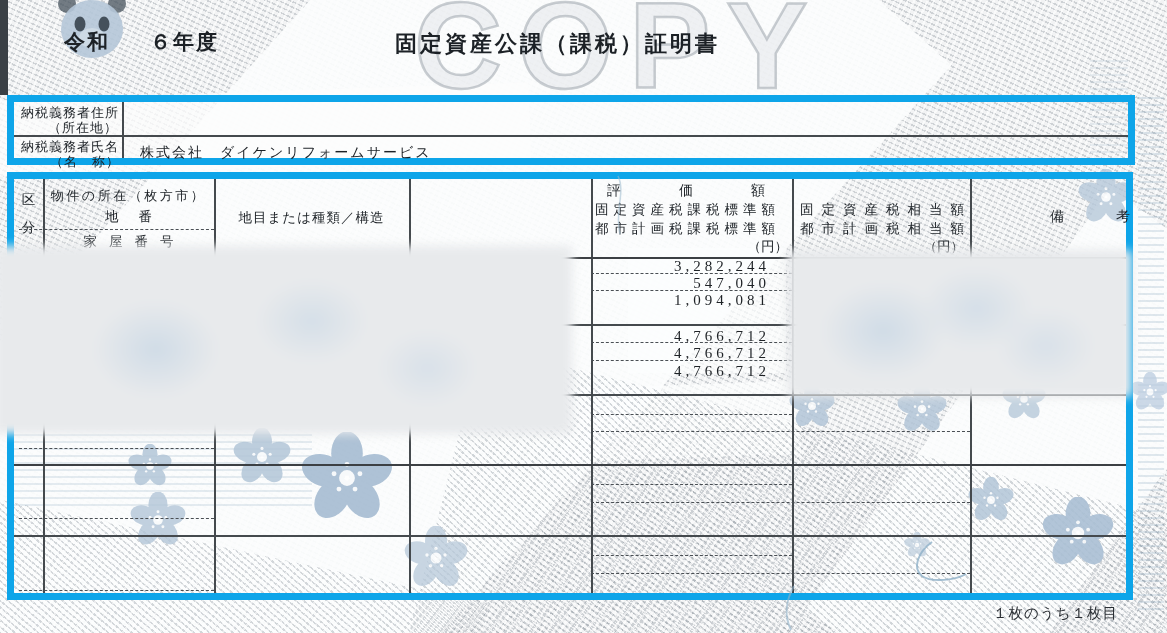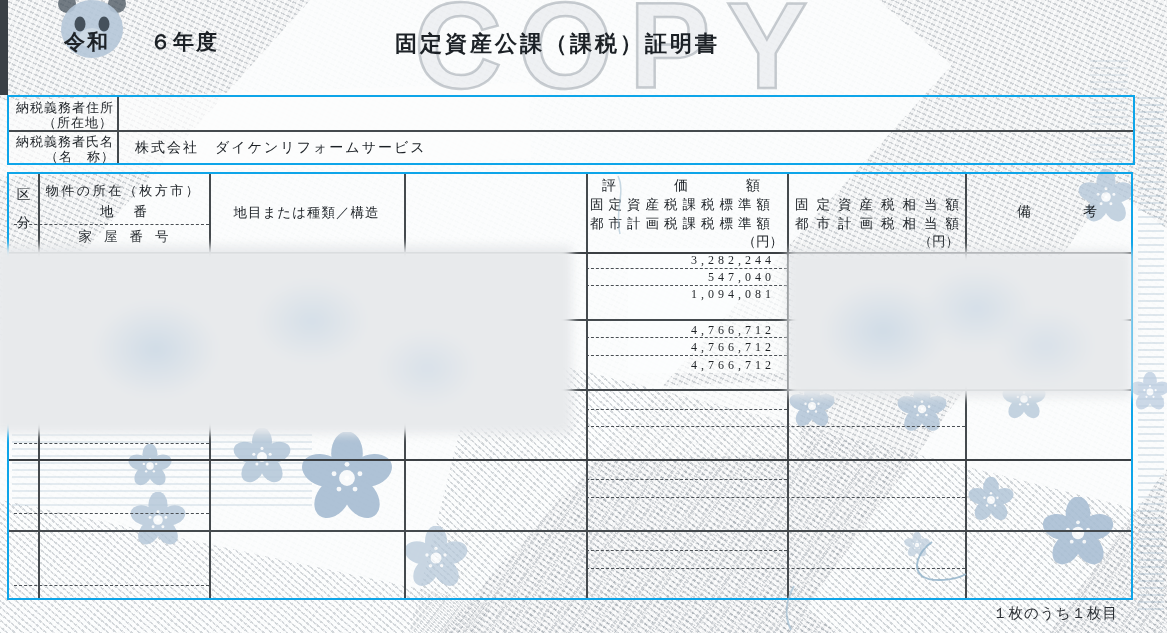--- a/index.html
+++ b/index.html
@@ -14,26 +14,26 @@
   .hx2{background:
       repeating-linear-gradient(115deg, rgba(255,255,255,.55) 0 2px, transparent 2px 5px),
       repeating-linear-gradient(28deg, rgba(115,126,136,.34) 0 1.7px, transparent 1.7px 5px);}
   .wband{background:rgba(252,253,253,.92);}
   
   .bls{background:repeating-linear-gradient(0deg, rgba(100,140,170,.38) 0 1.8px, transparent 1.8px 7px);}
   .copy-mark{font-family:"Liberation Sans","DejaVu Sans",sans-serif;font-weight:700;
       font-size:122px;letter-spacing:16px;color:rgba(175,182,190,.16);
       -webkit-text-stroke:2.5px rgba(150,158,166,.5);white-space:nowrap;}
   
-  .box{border:2px solid #0ea5e9;box-sizing:border-box;}
+  .box{border:7px solid #0ea5e9;box-sizing:border-box;}
   .vline{position:absolute;top:0;bottom:0;width:1.5px;background:#454a4e;}
   .hline{position:absolute;left:0;right:0;height:1.5px;background:#454a4e;}
   .dash{position:absolute;border-top:1.6px dashed #4a4f54;height:0;}
   .cell-t{position:absolute;line-height:18px;font-size:13.5px;white-space:nowrap;}
-  .num{position:absolute;right:356px;width:200px;text-align:right;font-size:12px;
+  .num{position:absolute;right:356px;width:200px;text-align:right;font-size:15px;
        letter-spacing:4px;white-space:nowrap;color:#1e2226;}
   .redact{position:absolute;filter:blur(5px);border-radius:4px;
        background:
         radial-gradient(90px 70px at 28% 55%, rgba(205,218,230,.9) 0, rgba(205,218,230,0) 70%),
         radial-gradient(80px 60px at 55% 40%, rgba(208,220,231,.8) 0, rgba(208,220,231,0) 70%),
         radial-gradient(70px 55px at 75% 65%, rgba(210,221,232,.7) 0, rgba(210,221,232,0) 70%),
         #e8eaec;}
   .flower{position:absolute;}
   .sig{position:absolute;}
   .lbl{font-size:13px;letter-spacing:1px;white-space:nowrap;}
@@ -174,21 +174,21 @@
 
     <div class="cell-t" style="left:593px;top:3px;letter-spacing:58px;font-size:14px;">評価額</div>
     <div class="cell-t" style="left:581px;top:41px;letter-spacing:5px;">都市計画税課税標準額</div>
     <div class="cell-t" style="left:581px;top:22px;letter-spacing:5px;">固定資産税課税標準額</div>
     <div class="cell-t" style="left:577px;top:59px;width:197px;text-align:right;">（円）</div>
 
     <div class="cell-t" style="left:786px;top:22px;letter-spacing:8px;">固定資産税相当額</div>
     <div class="cell-t" style="left:786px;top:41px;letter-spacing:8px;">都市計画税相当額</div>
     <div class="cell-t" style="left:778px;top:59px;width:172px;text-align:right;">（円）</div>
 
-    <div class="cell-t" style="left:956px;top:29px;width:170px;text-align:center;letter-spacing:52px;text-indent:52px;font-size:14px;">備考</div>
+    <div class="cell-t" style="left:956px;top:29px;width:170px;text-align:center;letter-spacing:52px;text-indent:52px;font-size:14px;padding-left:28px;">備考</div>
 
     <div class="num" style="top:79px;">3,282,244</div>
     <div class="dash" style="left:577px;top:94px;width:201px;"></div>
     <div class="num" style="top:96px;">547,040</div>
     <div class="dash" style="left:577px;top:111px;width:201px;"></div>
     <div class="num" style="top:113px;">1,094,081</div>
 
     <div class="num" style="top:149px;">4,766,712</div>
     <div class="dash" style="left:577px;top:163px;width:201px;"></div>
     <div class="num" style="top:166px;">4,766,712</div>

